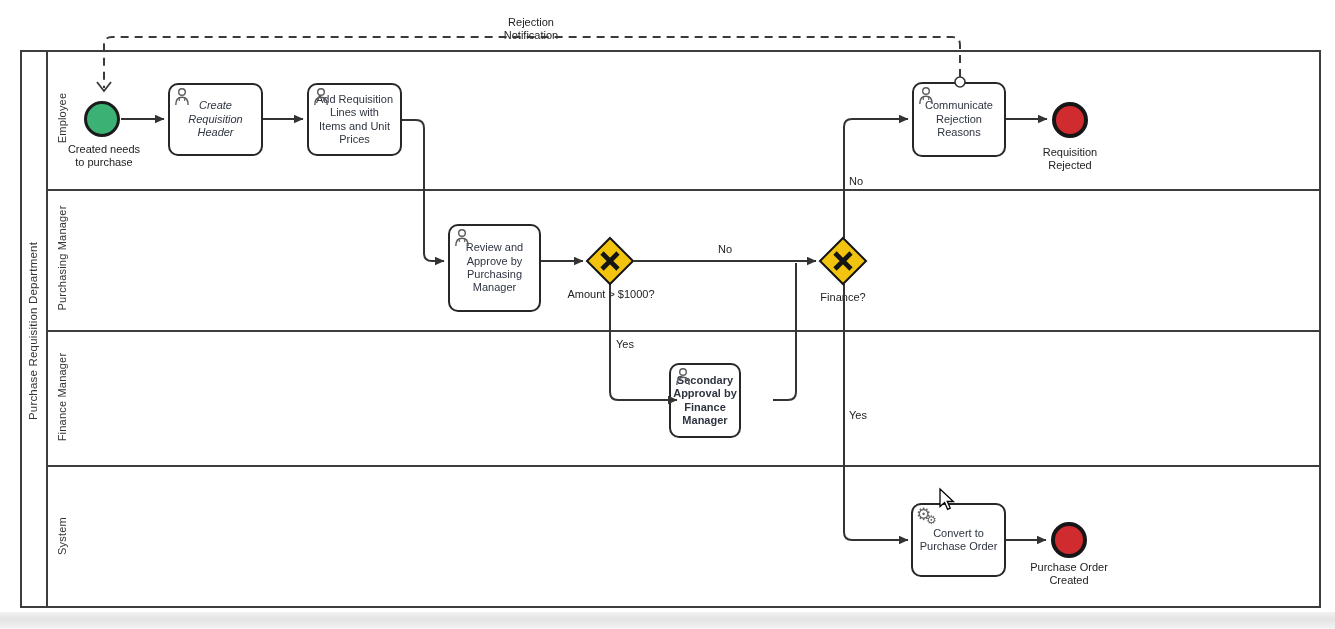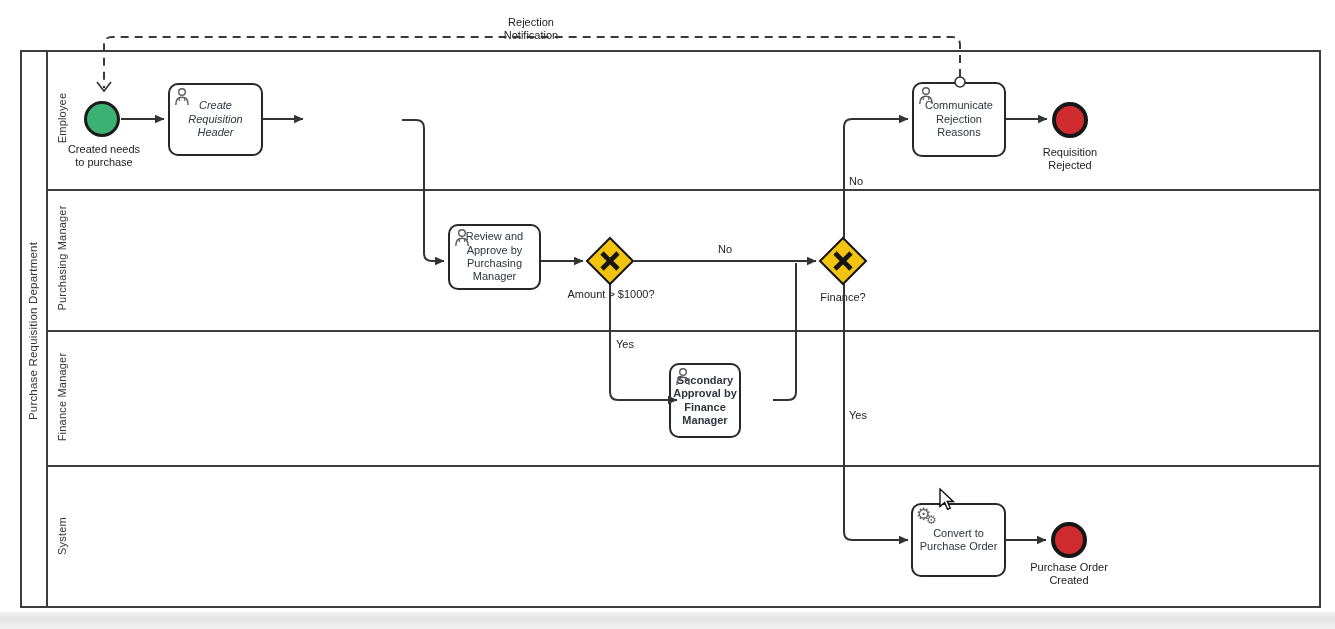--- a/index.html
+++ b/index.html
@@ -70,22 +70,35 @@
         <circle cx="9" cy="5" r="3.3" fill="#fff"></circle>
         <path d="M2.8,18 C2.8,12.6 5.3,10.3 9,10.3 C12.7,10.3 15.2,12.6 15.2,18"></path>
         <path d="M6.3,11.2 L6.3,14 M11.7,11.2 L11.7,14" stroke-width="1.1"></path>
       </g>
     </svg>
     <span>Create
 Requisition
 Header</span>
   </div>
 
+  <div class="task" style="left:307px;top:83px;width:95px;height:73px;">
+    <svg class="person" width="18" height="20" viewBox="0 0 18 20">
+      <g fill="none" stroke="#5a5a5a" stroke-width="1.4">
+        <circle cx="9" cy="5" r="3.3" fill="#fff"></circle>
+        <path d="M2.8,18 C2.8,12.6 5.3,10.3 9,10.3 C12.7,10.3 15.2,12.6 15.2,18"></path>
+        <path d="M6.3,11.2 L6.3,14 M11.7,11.2 L11.7,14" stroke-width="1.1"></path>
+      </g>
+    </svg>
+    <span>Add Requisition
+Lines with
+Items and Unit
+Prices</span>
+  </div>
 
-  <div class="task" style="left:448px;top:224px;width:93px;height:66px;">
+  <div class="task" style="left:448px;top:224px;width:93px;height:88px;">
     <svg class="person" width="18" height="20" viewBox="0 0 18 20">
       <g fill="none" stroke="#5a5a5a" stroke-width="1.4">
         <circle cx="9" cy="5" r="3.3" fill="#fff"></circle>
         <path d="M2.8,18 C2.8,12.6 5.3,10.3 9,10.3 C12.7,10.3 15.2,12.6 15.2,18"></path>
         <path d="M6.3,11.2 L6.3,14 M11.7,11.2 L11.7,14" stroke-width="1.1"></path>
       </g>
     </svg>
     <span>Review and
 Approve by
 Purchasing

